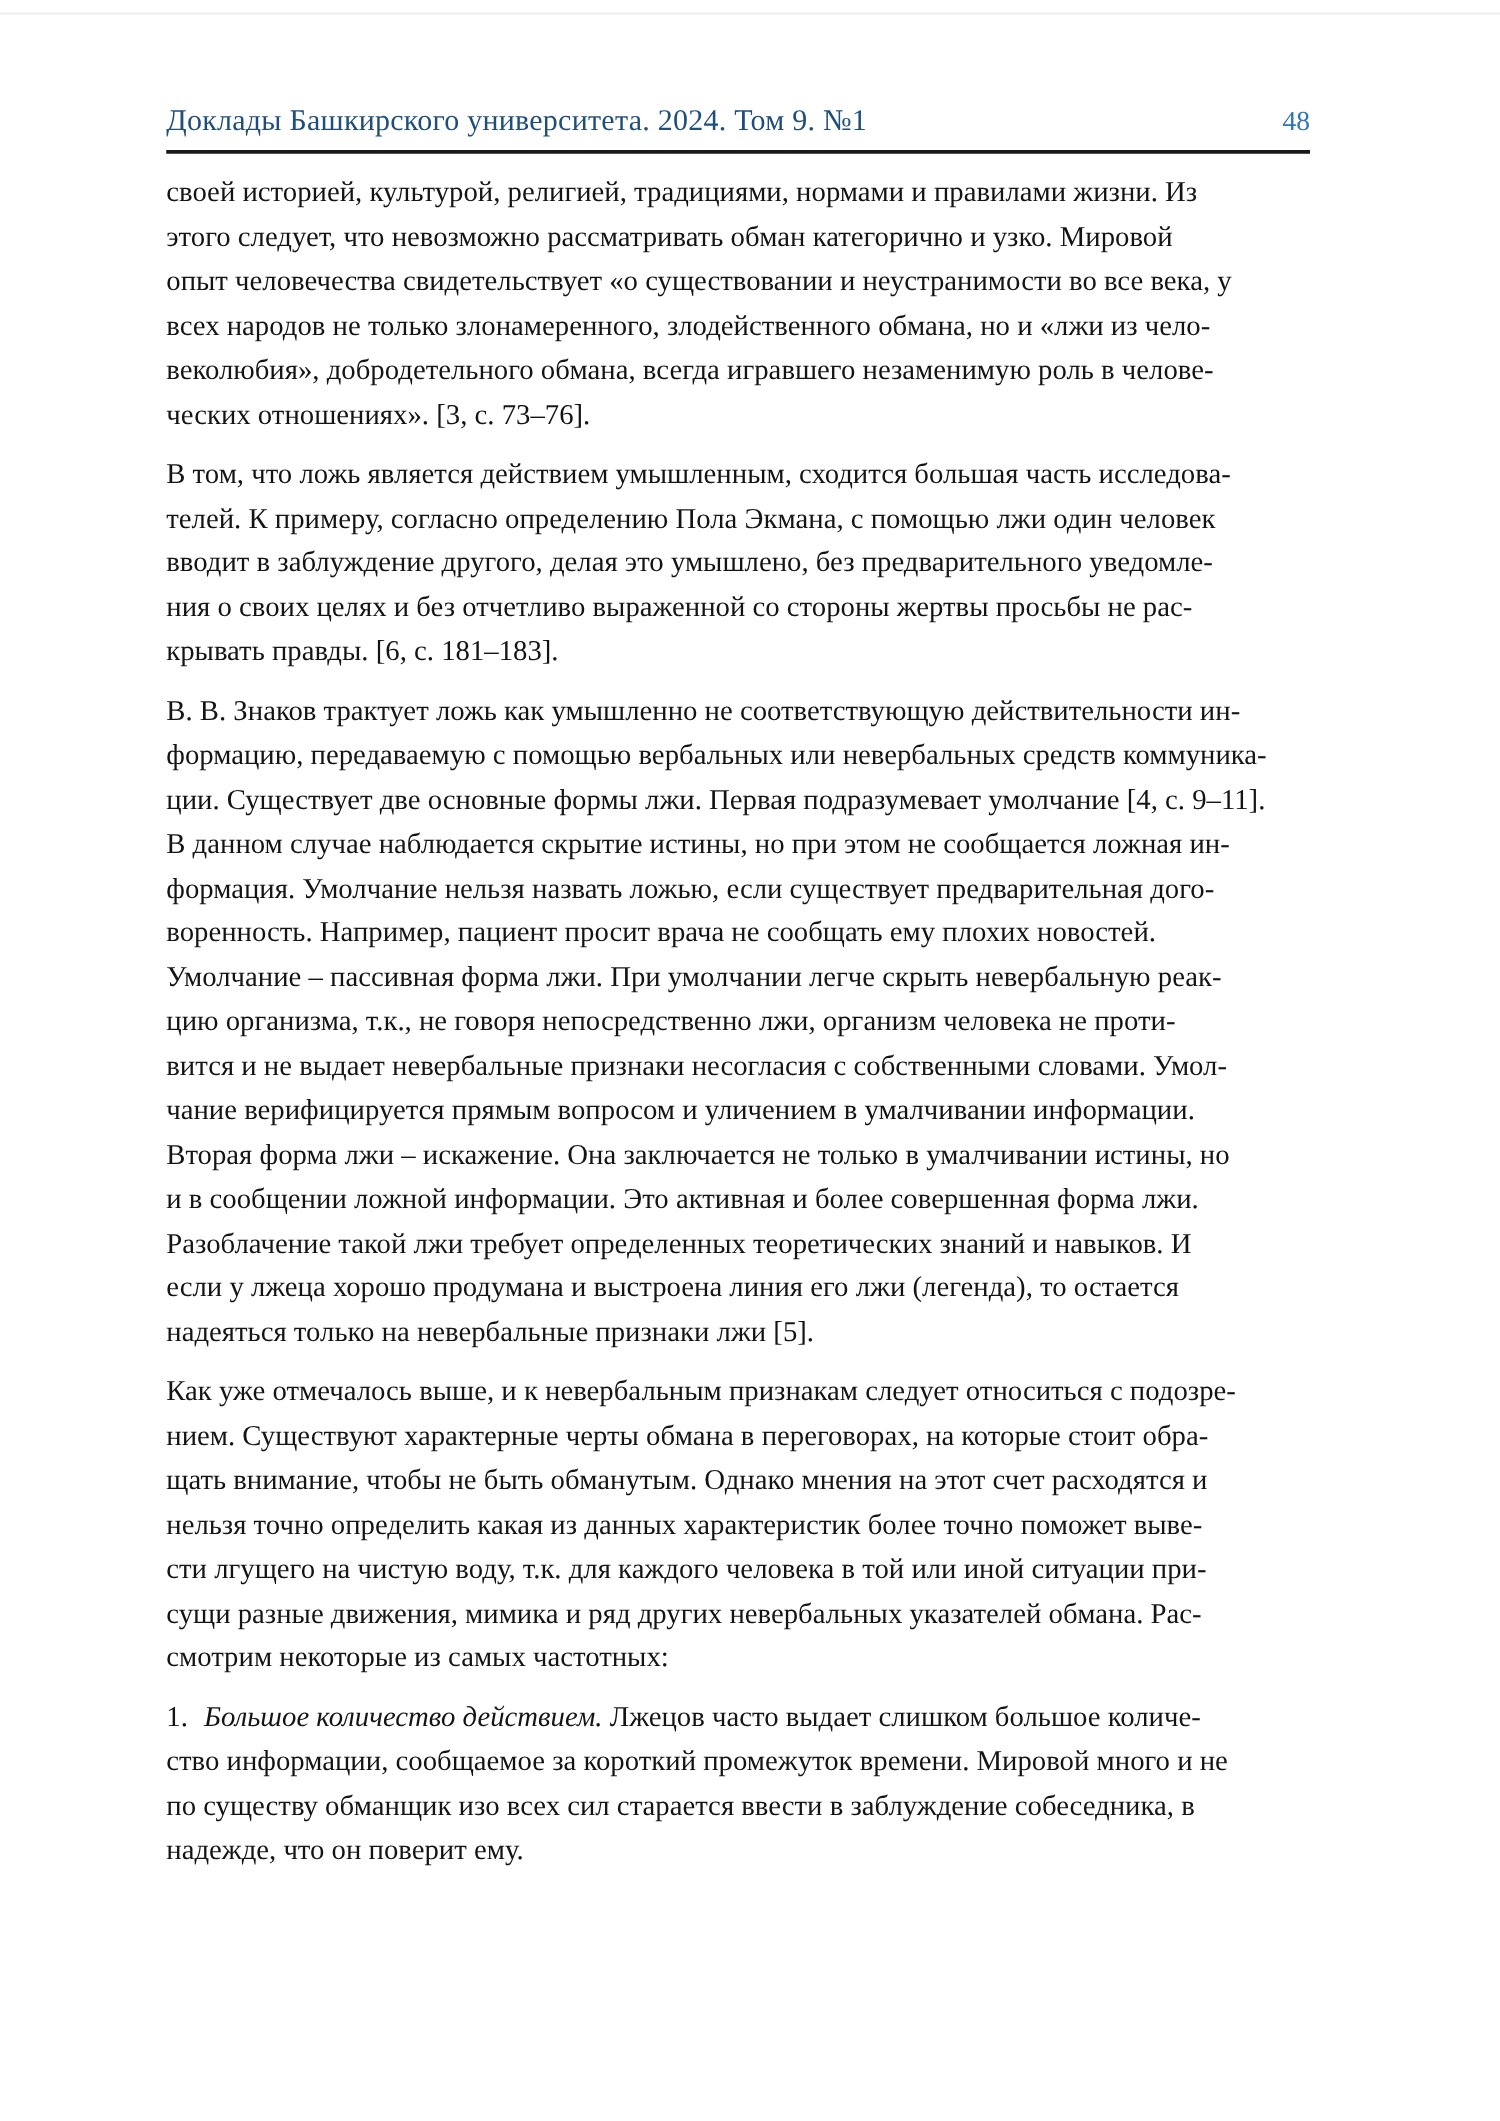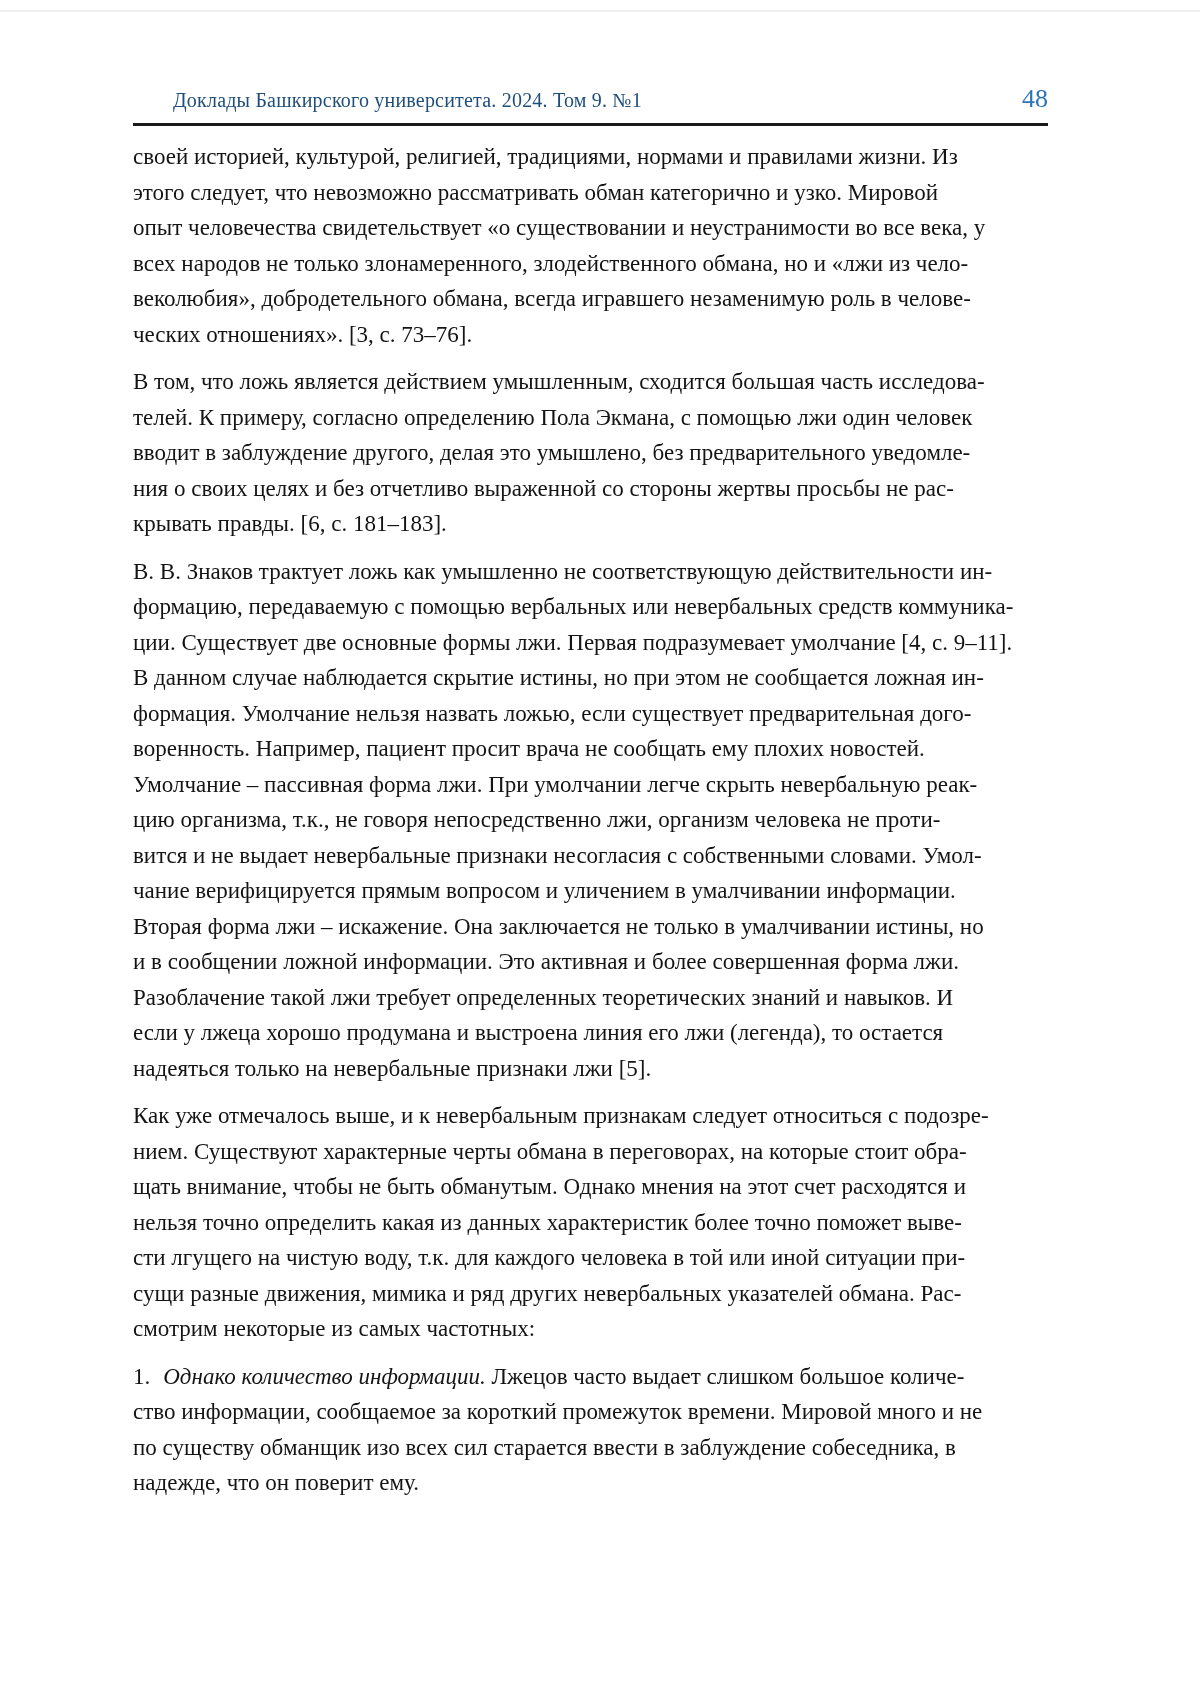--- a/index.html
+++ b/index.html
@@ -25,27 +25,26 @@
     height: 2px;
     background: #f0f0ef;
   }
   .header {
     width: 915px;
     display: flex;
     justify-content: space-between;
     align-items: baseline;
   }
   .journal-title {
-    font-size: 20px;
+    font-size: 24px;
     color: var(--c-journal-title, #1f4e7a);
     letter-spacing: 0.2px;
-    margin-left: 40px;
   }
   .page-number {
-    font-size: 26px;
+    font-size: 22px;
     color: var(--c-page-number, #2e75b6);
     font-family: Liberation Serif, serif;
   }
   .header-rule {
     width: 915px;
     height: 0;
     border: none;
     border-top: 3px solid var(--c-rule, #1a1a1a);
     margin: 9px 0 0 0;
   }
@@ -112,18 +111,18 @@
 Разоблачение такой лжи требует определенных теоретических знаний и навыков. И
 если у лжеца хорошо продумана и выстроена линия его лжи (легенда), то остается
 надеяться только на невербальные признаки лжи [5].</p>
     <p class="para">Как уже отмечалось выше, и к невербальным признакам следует относиться с подозре-
 нием. Существуют характерные черты обмана в переговорах, на которые стоит обра-
 щать внимание, чтобы не быть обманутым. Однако мнения на этот счет расходятся и
 нельзя точно определить какая из данных характеристик более точно поможет выве-
 сти лгущего на чистую воду, т.к. для каждого человека в той или иной ситуации при-
 сущи разные движения, мимика и ряд других невербальных указателей обмана. Рас-
 смотрим некоторые из самых частотных:</p>
-    <p class="para item"><span class="item-number">1.</span><span class="item-lead">Однако количество информации.</span><span class="item-rest"> Лжецов часто выдает слишком большое количе-
+    <p class="para item"><span class="item-number">1.</span><span class="item-lead">Большое количество действием.</span><span class="item-rest"> Лжецов часто выдает слишком большое количе-
 ство информации, сообщаемое за короткий промежуток времени. Мировой много и не
 по существу обманщик изо всех сил старается ввести в заблуждение собеседника, в
 надежде, что он поверит ему.</span></p>
   </div>
 </div>
 
 </body></html>

